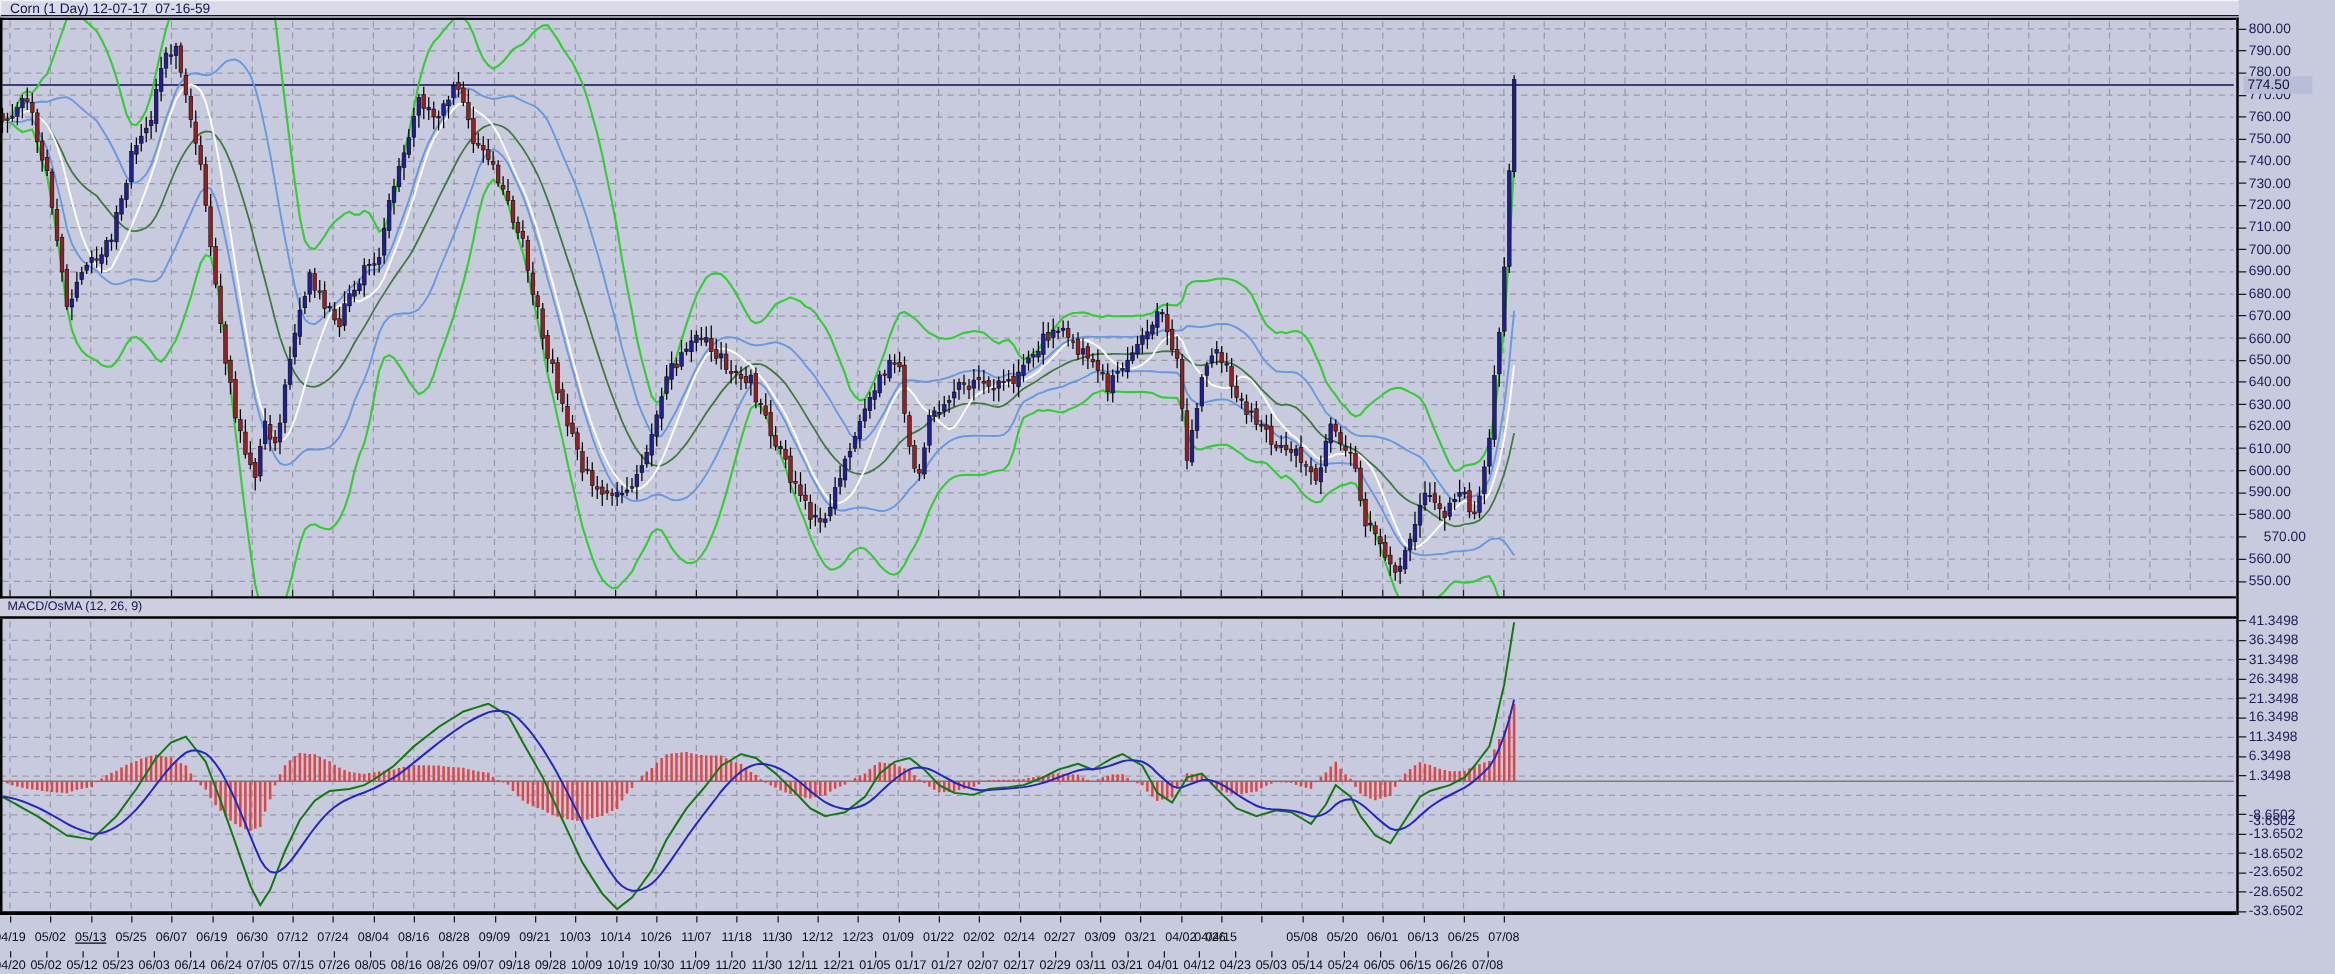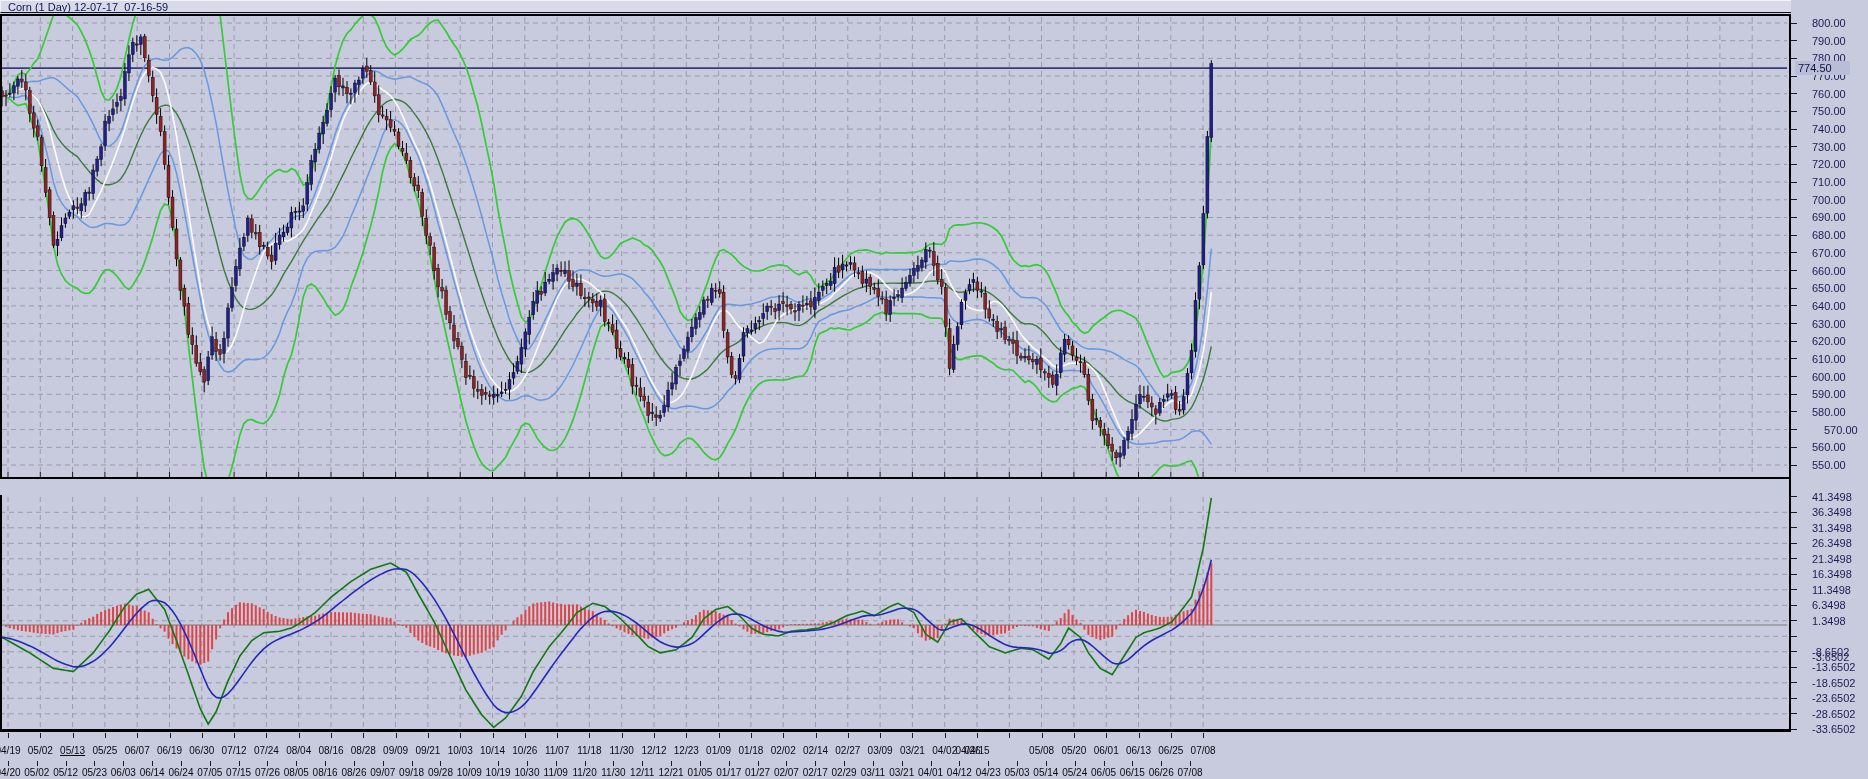--- a/index.html
+++ b/index.html
@@ -12,21 +12,21 @@
   
   #price-plot{position:absolute;left:0;top:14px;width:1789px;height:465px;}
   #macd-labelbar{position:absolute;left:0;top:479px;width:1789px;height:16px;background:#cdcfe1;
                  border-bottom:2px solid #000;box-sizing:border-box;color:#141450;
                  font-size:10px;line-height:13px;padding-left:6px;white-space:nowrap;}
   #macd-plot{position:absolute;left:0;top:495px;width:1789px;height:237px;}
   
   #axis-border{position:absolute;left:1789px;top:14px;width:2px;height:718px;background:#000;}
   #price-axis,#macd-axis{position:absolute;left:1791px;top:0;width:77px;height:779px;}
   .tickmark{position:absolute;left:0;width:6px;height:1px;background:#1a1a1a;}
-  .axis-label{position:absolute;left:21px;height:12px;font-size:11px;color:#1c1c52;white-space:nowrap;}
+  .axis-label{position:absolute;left:8px;height:12px;font-size:11px;color:#1c1c52;white-space:nowrap;}
   #price-tag{position:absolute;left:4px;width:52px;height:14px;background:#b9bdd7;color:#10103c;
              font-size:11px;line-height:14px;padding-left:3px;z-index:5;}
   
   #xaxis{position:absolute;left:0;top:732px;width:1789px;height:47px;overflow:hidden;}
   .xtick1{position:absolute;top:1px;width:1px;height:5px;background:#1a1a1a;}
   .xtick2{position:absolute;top:29px;width:1px;height:5px;background:#1a1a1a;}
   .xlab{position:absolute;width:42px;text-align:center;font-size:10px;color:#0a0a14;white-space:nowrap;}
   .xlab.r1{top:13px;}
   .xlab.r2{top:35px;}
   svg{display:block;}
@@ -790,20 +790,23 @@
           <line x1="1203.1" y1="458" x2="1203.1" y2="463" stroke-width="1"></line>
         </g>
         <g fill="#000">
           <rect x="0" y="0" width="1789" height="2"></rect>
           <rect x="0" y="0" width="2" height="465"></rect>
           <rect x="0" y="463" width="1789" height="2"></rect>
         </g>
       </svg>
     </div>
 
+  <div id="macd-labelbar">
+    <span>MACD/OsMA (12, 26, 9)</span>
+  </div>
 
   <div id="macd-plot">
       <svg width="1789" height="237" xmlns="http://www.w3.org/2000/svg">
         <g>
           <line x1="0" y1="17.3" x2="1787" y2="17.3" stroke="#9a9aac" stroke-width="1" stroke-dasharray="5,4"></line>
           <line x1="0" y1="32.8" x2="1787" y2="32.8" stroke="#9a9aac" stroke-width="1" stroke-dasharray="5,4"></line>
           <line x1="0" y1="48.3" x2="1787" y2="48.3" stroke="#9a9aac" stroke-width="1" stroke-dasharray="5,4"></line>
           <line x1="0" y1="63.8" x2="1787" y2="63.8" stroke="#9a9aac" stroke-width="1" stroke-dasharray="5,4"></line>
           <line x1="0" y1="79.3" x2="1787" y2="79.3" stroke="#9a9aac" stroke-width="1" stroke-dasharray="5,4"></line>
           <line x1="0" y1="94.8" x2="1787" y2="94.8" stroke="#9a9aac" stroke-width="1" stroke-dasharray="5,4"></line>
@@ -1300,21 +1303,21 @@
       <div class="xlab r1" style="left: 568.4px;">11/18</div>
       <div class="xtick1" style="left: 621.7px;"></div>
       <div class="xlab r1" style="left: 600.7px;">11/30</div>
       <div class="xtick1" style="left: 654px;"></div>
       <div class="xlab r1" style="left: 633px;">12/12</div>
       <div class="xtick1" style="left: 686.3px;"></div>
       <div class="xlab r1" style="left: 665.3px;">12/23</div>
       <div class="xtick1" style="left: 718.6px;"></div>
       <div class="xlab r1" style="left: 697.6px;">01/09</div>
       <div class="xtick1" style="left: 750.9px;"></div>
-      <div class="xlab r1" style="left: 729.9px;">01/18</div>
+      <div class="xlab r1" style="left: 729.9px;">01/22</div>
       <div class="xtick1" style="left: 783.2px;"></div>
       <div class="xlab r1" style="left: 762.2px;">02/02</div>
       <div class="xtick1" style="left: 815.5px;"></div>
       <div class="xlab r1" style="left: 794.5px;">02/14</div>
       <div class="xtick1" style="left: 847.8px;"></div>
       <div class="xlab r1" style="left: 826.8px;">02/27</div>
       <div class="xtick1" style="left: 880.1px;"></div>
       <div class="xlab r1" style="left: 859.1px;">03/09</div>
       <div class="xtick1" style="left: 912.4px;"></div>
       <div class="xlab r1" style="left: 891.4px;">03/21</div>

